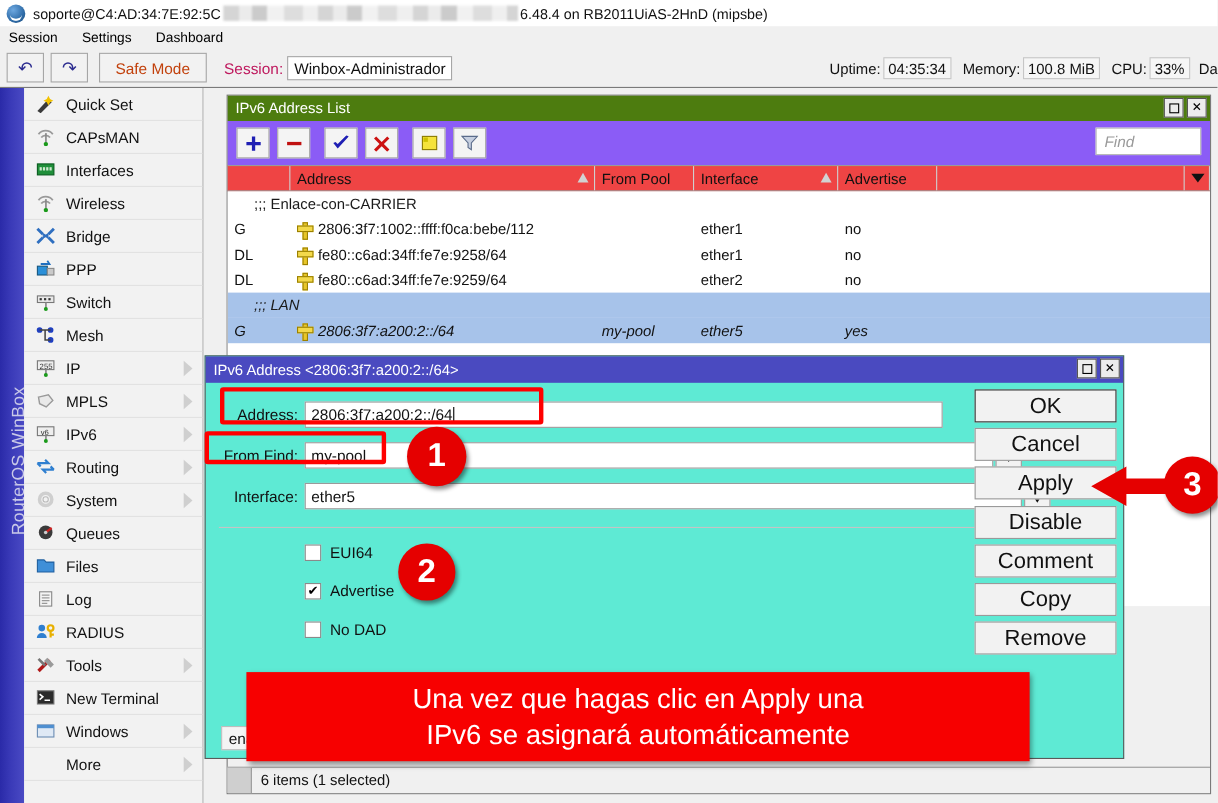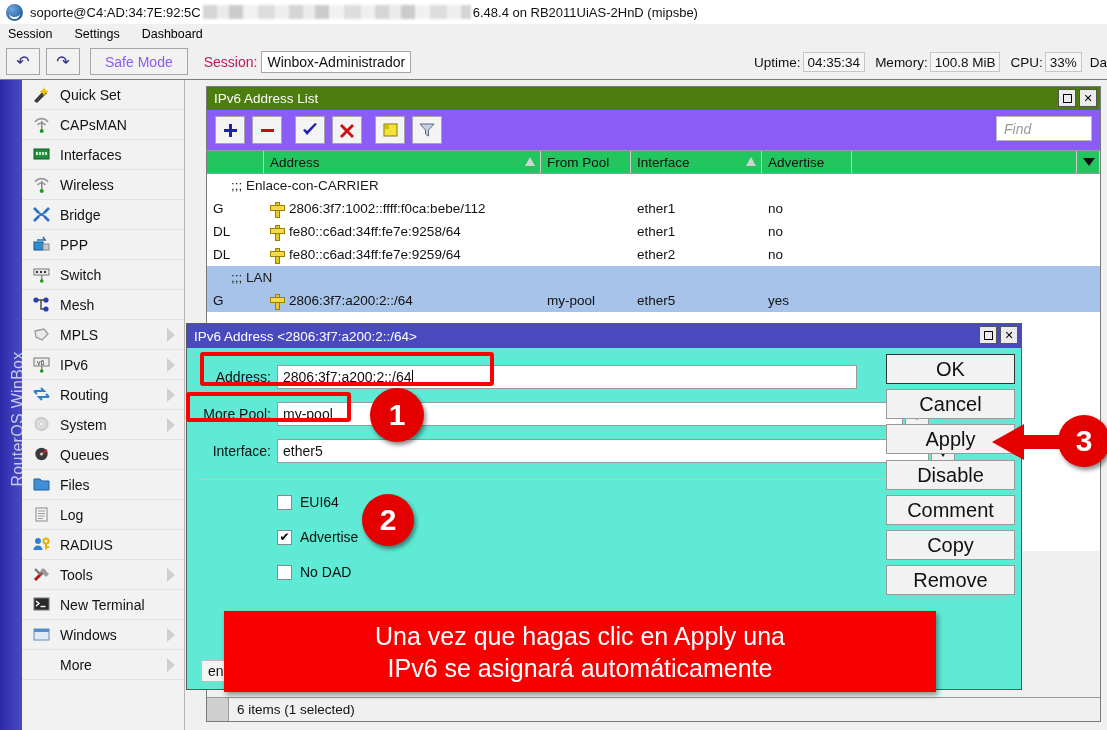--- a/index.html
+++ b/index.html
@@ -68,21 +68,21 @@
   }
   .tb-btn {
     width: 34px; height: 27px; margin-left: 6px;
     border: 1px solid #a6a6a6; background: #f2f2f2;
     display: flex; align-items: center; justify-content: center;
     font-size: 16px; color: #2b2b8f;
   }
   .tb-safemode {
     margin-left: 10px; height: 27px; padding: 0 14px;
     border: 1px solid #a6a6a6; background: #f2f2f2;
-    display: flex; align-items: center; font-size: 14px; color:#8b5cf6;
+    display: flex; align-items: center; font-size: 14px; color:#c2410c;
   }
   .tb-label { margin-left: 16px; font-size: 14px; color: #be185d; }
   .tb-field {
     margin-left: 4px; height: 22px; padding: 0 5px;
     border: 1px solid #a6a6a6; background: #fff;
     display: flex; align-items: center; font-size: 14px; color:#111;
   }
   .tb-right {
     position: absolute; right: 0; top: 0; height: 36px;
     display: flex; align-items: center; padding-right: 0px;
@@ -167,21 +167,21 @@
   .lt-btn.gap { margin-left: 6px; }
   .find-box {
     position: absolute; right: 8px; top: 6px;
     width: 96px; height: 25px;
     border: 1px solid #b8b8b8; background: #fff;
     display: flex; align-items: center; padding-left: 7px;
     font-size: 14px; font-style: italic; color: #9a9a9a;
   }
 
   .tbl-head {
-    height: 24px; background: #22c55e;
+    height: 24px; background: #ef4444;
     border-top: 1px solid #9a9a9a; border-bottom: 1px solid #9a9a9a;
     display: flex; align-items: stretch;
     font-size: 13.5px; color: #111;
     position: relative;
   }
   .th {
     display: flex; align-items: center; padding-left: 6px;
     border-right: 1px solid #cfcfcf; position: relative;
   }
   .th .sortmark {
@@ -196,21 +196,21 @@
     border-left: 1px solid #cfcfcf;
   }
   .caret-dn {
     width: 0; height: 0;
     border-left: 6px solid transparent; border-right: 6px solid transparent;
     border-top: 8px solid #111;
   }
 
   .tbl-body { background: #fff; height: 377px; overflow: hidden; position: relative; }
   .trow { height: 23px; display: flex; align-items: center; font-size: 13.5px; color: #111; }
-  .trow.sel { background: #a7c3ea; }
+  .trow.sel { background: #a7c3ea; font-style: italic; }
   .trow.cmt { padding-left: 24px; color: #1a1a1a; }
   .td { padding-left: 6px; display: flex; align-items: center; height: 23px; overflow: hidden; white-space: nowrap; }
   .pin {
     width: 13px; height: 14px; margin-right: 6px; flex: 0 0 auto; position: relative;
   }
   .pin::before {
     content: ""; position: absolute; left: 5px; top: 0; width: 3px; height: 14px;
     background: #e8c62a; border: 1px solid #9b8000;
   }
   .pin::after {
@@ -448,20 +448,32 @@
             <circle cx="14" cy="4" r="2.6" fill="#1f3fc0"></circle>
             <circle cx="14" cy="13" r="2.6" fill="#1f3fc0"></circle>
             <path d="M4 4 L9 4 L9 13 L14 13 M14 4 L9 4" stroke="#444" stroke-width="1.4" fill="none"></path>
           </svg>
         </span>
         <span class="lbl">Mesh</span>
       </div>
       <div class="side-item">
         <span class="ico">
           <svg width="19" height="17" viewBox="0 0 19 17">
+            <rect x="2" y="2" width="15" height="8" fill="#eee" stroke="#777"></rect>
+            <text x="4" y="9" font-size="7" fill="#333" font-family="sans-serif">255</text>
+            <rect x="9" y="10" width="1.5" height="4" fill="#888"></rect>
+            <circle cx="9.7" cy="15" r="1.8" fill="#1a9a1a"></circle>
+          </svg>
+        </span>
+        <span class="lbl">IP</span>
+        <span class="arrow"></span>
+      </div>
+      <div class="side-item">
+        <span class="ico">
+          <svg width="19" height="17" viewBox="0 0 19 17">
             <path d="M3 5 L12 3 L16 8 L10 14 L4 11 Z" fill="#e9e9e9" stroke="#9a9a9a" stroke-width="1.3"></path>
           </svg>
         </span>
         <span class="lbl">MPLS</span>
         <span class="arrow"></span>
       </div>
       <div class="side-item">
         <span class="ico">
           <svg width="19" height="17" viewBox="0 0 19 17">
             <rect x="2" y="2" width="15" height="8" fill="#eee" stroke="#777"></rect>
@@ -738,21 +750,21 @@
 
       <div class="frow" style="top:16px; left:12px;">
         <span class="flabel">Address:</span>
         <span class="finput" style="width:580px;">
           <span>2806:3f7:a200:2::/64</span>
             <span class="caret-bar"></span>
         </span>
       </div>
 
       <div class="frow" style="top:53px; left:12px;">
-        <span class="flabel">More Pool:</span>
+        <span class="flabel">From Find:</span>
         <span class="finput" style="width:626px;">my-pool</span>
         <span class="drop-btn">
             <span class="dd-glyph"></span>
           </span>
         <span class="up-tri"></span>
       </div>
 
       <div class="frow" style="top:90px; left:12px;">
         <span class="flabel">Interface:</span>
         <span class="finput" style="width:652px;">ether5</span>

